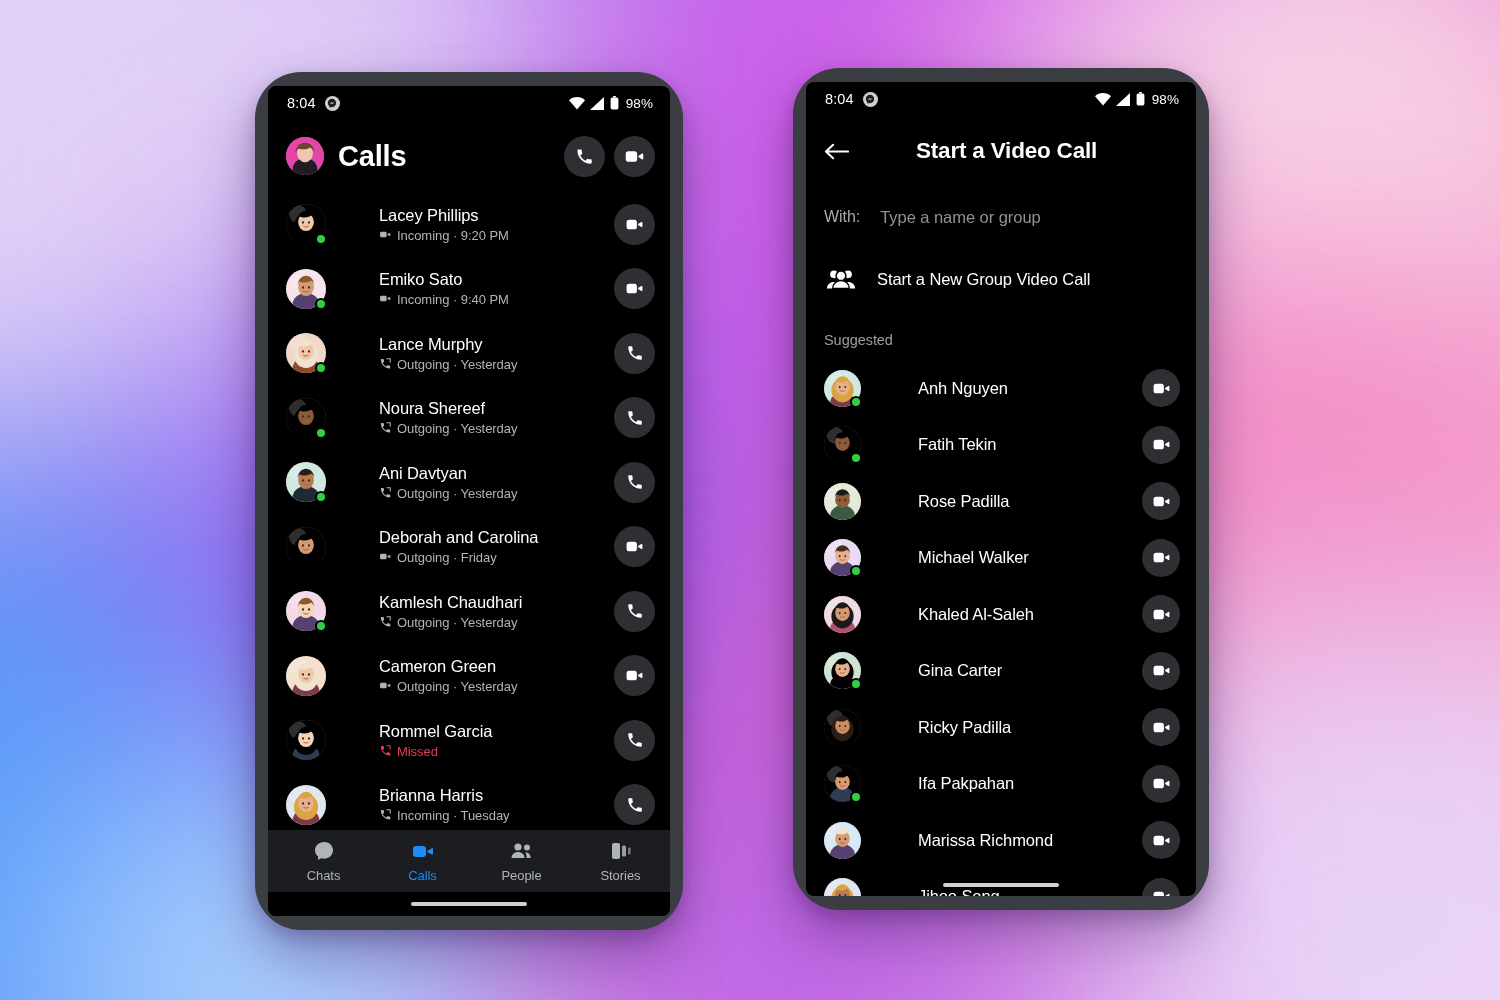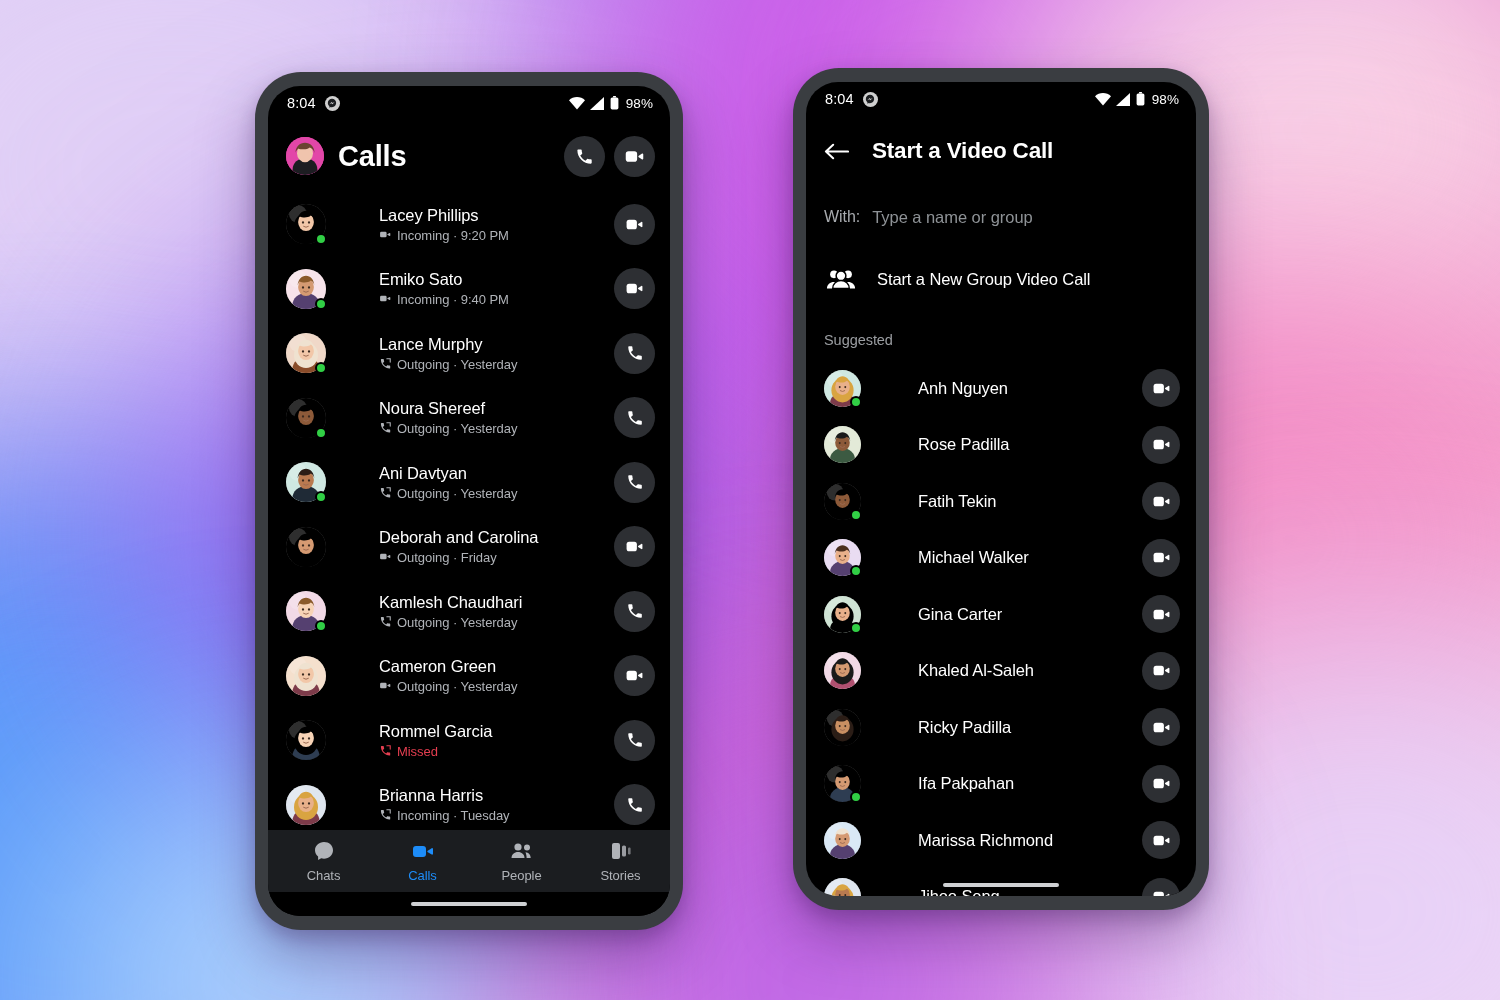--- a/index.html
+++ b/index.html
@@ -34,21 +34,21 @@
     background:#3a3d41;
     padding:14px 13px;
     box-shadow: 0 26px 58px rgba(40,10,70,.34), 0 8px 18px rgba(40,10,70,.22);
   }
   .phone-left  { left:255px; top:72px;  width:428px; height:858px; }
   .phone-right { left:793px; top:68px;  width:416px; height:842px; }
 
   .screen {
     width:100%; height:100%;
     background:#000;
-    border-radius:32px;
+    border-radius:8px;
     overflow:hidden;
     position:relative;
     display:flex; flex-direction:column;
   }
 
   
   .statusbar {
     height:34px; flex:none;
     display:flex; align-items:center; justify-content:space-between;
     padding:0 17px 0 19px;
@@ -143,25 +143,25 @@
   }
   .home-bar { width:116px; height:4px; border-radius:3px; background:#cfd1d4; }
 
   
   .vc-header {
     flex:none; height:70px;
     display:flex; align-items:center; gap:22px;
     padding:0 18px;
   }
   .back-btn { width:26px; height:26px; cursor:pointer; flex:none; display:flex; align-items:center; }
-  .vc-title { font-size:22.5px; font-weight:700; color:#fff; letter-spacing:-.2px; }
+  .vc-title { font-size:22.5px; font-weight:700; color:#fff; letter-spacing:-.2px;margin-left:44px; }
 
   .with-row {
     flex:none; height:62px;
-    display:flex; align-items:center; gap:12px;
+    display:flex; align-items:center; gap:20px;
     padding:0 18px;
   }
   .with-label { font-size:16px; color:#a8abaf; letter-spacing:-.05px; }
   .with-input {
     font-size:16.5px; color:#0369a1; letter-spacing:-.05px;
     background:transparent; border:none; outline:none; flex:1;
     font-family:"Liberation Sans", sans-serif;
   }
   .with-input::placeholder { color:#8e9296; opacity:1; }
 
@@ -738,20 +738,45 @@
             <svg width="19" height="19" viewBox="0 0 24 24" fill="#fff">
               <rect x="2" y="6" width="13" height="12" rx="3.2"></rect>
               <path d="M16.5 11.3l4.2-2.6c.6-.4 1.3.1 1.3.8v5c0 .7-.7 1.2-1.3.8l-4.2-2.6v-1.4z"></path>
             </svg>
           </div>
         </div>
         <div class="srow">
           <div class="av-wrap">
             <div class="av">
               <svg viewBox="0 0 40 40" preserveAspectRatio="xMidYMid slice">
+    <rect width="40" height="40" fill="undefined"></rect>
+    <circle cx="12" cy="10" r="9" fill="#ffffff" opacity=".18"></circle>
+    <ellipse cx="20" cy="36" rx="13.5" ry="12" fill="undefined"></ellipse>
+
+    <ellipse cx="20" cy="18" rx="7.9" ry="9.1" fill="#8d5a39"></ellipse>
+    <path d="M11.6 17.4c0-6.6 4.1-10.6 8.4-10.6s8.4 4 8.4 10.6c0-2.4-1.3-4.8-3.6-5.9-2.6 2.4-8.3 2.5-11 .9-1.4 1.2-2.2 3.1-2.2 5z" fill="undefined"></path>
+    <ellipse cx="17" cy="18.4" rx="1.05" ry="1.2" fill="#3a2a20"></ellipse>
+    <ellipse cx="23" cy="18.4" rx="1.05" ry="1.2" fill="#3a2a20"></ellipse>
+    <path d="M17.6 22.4q2.4 1.9 4.8 0" stroke="#9c6a52" stroke-width="1" fill="none" stroke-linecap="round"></path>
+  </svg>
+            </div>
+            <span class="online"></span>
+          </div>
+          <div class="srow-name">Fatih Tekin</div>
+          <div class="circ-btn">
+            <svg width="19" height="19" viewBox="0 0 24 24" fill="#fff">
+              <rect x="2" y="6" width="13" height="12" rx="3.2"></rect>
+              <path d="M16.5 11.3l4.2-2.6c.6-.4 1.3.1 1.3.8v5c0 .7-.7 1.2-1.3.8l-4.2-2.6v-1.4z"></path>
+            </svg>
+          </div>
+        </div>
+        <div class="srow">
+          <div class="av-wrap">
+            <div class="av">
+              <svg viewBox="0 0 40 40" preserveAspectRatio="xMidYMid slice">
     <rect width="40" height="40" fill="#e3ead8"></rect>
     <circle cx="12" cy="10" r="9" fill="#ffffff" opacity=".18"></circle>
     <ellipse cx="20" cy="36" rx="13.5" ry="12" fill="#3c5a42"></ellipse>
 
     <ellipse cx="20" cy="18" rx="7.9" ry="9.1" fill="#8d5a39"></ellipse>
     <path d="M11.6 17.4c0-6.6 4.1-10.6 8.4-10.6s8.4 4 8.4 10.6c0-2.4-1.3-4.8-3.6-5.9-2.6 2.4-8.3 2.5-11 .9-1.4 1.2-2.2 3.1-2.2 5z" fill="#1a1a1a"></path>
     <ellipse cx="17" cy="18.4" rx="1.05" ry="1.2" fill="#3a2a20"></ellipse>
     <ellipse cx="23" cy="18.4" rx="1.05" ry="1.2" fill="#3a2a20"></ellipse>
     <path d="M17.6 22.4q2.4 1.9 4.8 0" stroke="#9c6a52" stroke-width="1" fill="none" stroke-linecap="round"></path>
   </svg>
@@ -762,59 +787,58 @@
             <svg width="19" height="19" viewBox="0 0 24 24" fill="#fff">
               <rect x="2" y="6" width="13" height="12" rx="3.2"></rect>
               <path d="M16.5 11.3l4.2-2.6c.6-.4 1.3.1 1.3.8v5c0 .7-.7 1.2-1.3.8l-4.2-2.6v-1.4z"></path>
             </svg>
           </div>
         </div>
         <div class="srow">
           <div class="av-wrap">
             <div class="av">
               <svg viewBox="0 0 40 40" preserveAspectRatio="xMidYMid slice">
-    <rect width="40" height="40" fill="undefined"></rect>
-    <circle cx="12" cy="10" r="9" fill="#ffffff" opacity=".18"></circle>
-    <ellipse cx="20" cy="36" rx="13.5" ry="12" fill="undefined"></ellipse>
-
-    <ellipse cx="20" cy="18" rx="7.9" ry="9.1" fill="#8d5a39"></ellipse>
-    <path d="M11.6 17.4c0-6.6 4.1-10.6 8.4-10.6s8.4 4 8.4 10.6c0-2.4-1.3-4.8-3.6-5.9-2.6 2.4-8.3 2.5-11 .9-1.4 1.2-2.2 3.1-2.2 5z" fill="undefined"></path>
-    <ellipse cx="17" cy="18.4" rx="1.05" ry="1.2" fill="#3a2a20"></ellipse>
-    <ellipse cx="23" cy="18.4" rx="1.05" ry="1.2" fill="#3a2a20"></ellipse>
-    <path d="M17.6 22.4q2.4 1.9 4.8 0" stroke="#9c6a52" stroke-width="1" fill="none" stroke-linecap="round"></path>
-  </svg>
-            </div>
-            <span class="online"></span>
-          </div>
-          <div class="srow-name">Fatih Tekin</div>
-          <div class="circ-btn">
-            <svg width="19" height="19" viewBox="0 0 24 24" fill="#fff">
-              <rect x="2" y="6" width="13" height="12" rx="3.2"></rect>
-              <path d="M16.5 11.3l4.2-2.6c.6-.4 1.3.1 1.3.8v5c0 .7-.7 1.2-1.3.8l-4.2-2.6v-1.4z"></path>
-            </svg>
-          </div>
-        </div>
-        <div class="srow">
-          <div class="av-wrap">
-            <div class="av">
-              <svg viewBox="0 0 40 40" preserveAspectRatio="xMidYMid slice">
     <rect width="40" height="40" fill="#e9dcf2"></rect>
     <circle cx="12" cy="10" r="9" fill="#ffffff" opacity=".18"></circle>
     <ellipse cx="20" cy="36" rx="13.5" ry="12" fill="#554070"></ellipse>
 
     <ellipse cx="20" cy="18" rx="7.9" ry="9.1" fill="#e8b08a"></ellipse>
     <path d="M11.6 17.4c0-6.6 4.1-10.6 8.4-10.6s8.4 4 8.4 10.6c0-2.4-1.3-4.8-3.6-5.9-2.6 2.4-8.3 2.5-11 .9-1.4 1.2-2.2 3.1-2.2 5z" fill="#4a2f1e"></path>
     <ellipse cx="17" cy="18.4" rx="1.05" ry="1.2" fill="#3a2a20"></ellipse>
     <ellipse cx="23" cy="18.4" rx="1.05" ry="1.2" fill="#3a2a20"></ellipse>
     <path d="M17.6 22.4q2.4 1.9 4.8 0" stroke="#9c6a52" stroke-width="1" fill="none" stroke-linecap="round"></path>
   </svg>
             </div>
             <span class="online"></span>
           </div>
           <div class="srow-name">Michael Walker</div>
+          <div class="circ-btn">
+            <svg width="19" height="19" viewBox="0 0 24 24" fill="#fff">
+              <rect x="2" y="6" width="13" height="12" rx="3.2"></rect>
+              <path d="M16.5 11.3l4.2-2.6c.6-.4 1.3.1 1.3.8v5c0 .7-.7 1.2-1.3.8l-4.2-2.6v-1.4z"></path>
+            </svg>
+          </div>
+        </div>
+        <div class="srow">
+          <div class="av-wrap">
+            <div class="av">
+              <svg viewBox="0 0 40 40" preserveAspectRatio="xMidYMid slice">
+    <rect width="40" height="40" fill="#f2d9e6"></rect>
+    <circle cx="12" cy="10" r="9" fill="#ffffff" opacity=".18"></circle>
+    <ellipse cx="20" cy="36" rx="13.5" ry="12" fill="#b05070"></ellipse>
+    <ellipse cx="20" cy="22" rx="12" ry="13" fill="#1a1a1a"></ellipse>
+    <ellipse cx="20" cy="18" rx="7.9" ry="9.1" fill="#d59a72"></ellipse>
+    <path d="M11.6 17.4c0-6.6 4.1-10.6 8.4-10.6s8.4 4 8.4 10.6c0-2.4-1.3-4.8-3.6-5.9-2.6 2.4-8.3 2.5-11 .9-1.4 1.2-2.2 3.1-2.2 5z" fill="#1a1a1a"></path>
+    <ellipse cx="17" cy="18.4" rx="1.05" ry="1.2" fill="#3a2a20"></ellipse>
+    <ellipse cx="23" cy="18.4" rx="1.05" ry="1.2" fill="#3a2a20"></ellipse>
+    <path d="M17.6 22.4q2.4 1.9 4.8 0" stroke="#9c6a52" stroke-width="1" fill="none" stroke-linecap="round"></path>
+  </svg>
+            </div>
+          </div>
+          <div class="srow-name">Khaled Al-Saleh</div>
           <div class="circ-btn">
             <svg width="19" height="19" viewBox="0 0 24 24" fill="#fff">
               <rect x="2" y="6" width="13" height="12" rx="3.2"></rect>
               <path d="M16.5 11.3l4.2-2.6c.6-.4 1.3.1 1.3.8v5c0 .7-.7 1.2-1.3.8l-4.2-2.6v-1.4z"></path>
             </svg>
           </div>
         </div>
         <div class="srow">
           <div class="av-wrap">
             <div class="av">
@@ -837,44 +861,20 @@
             <svg width="19" height="19" viewBox="0 0 24 24" fill="#fff">
               <rect x="2" y="6" width="13" height="12" rx="3.2"></rect>
               <path d="M16.5 11.3l4.2-2.6c.6-.4 1.3.1 1.3.8v5c0 .7-.7 1.2-1.3.8l-4.2-2.6v-1.4z"></path>
             </svg>
           </div>
         </div>
         <div class="srow">
           <div class="av-wrap">
             <div class="av">
               <svg viewBox="0 0 40 40" preserveAspectRatio="xMidYMid slice">
-    <rect width="40" height="40" fill="#f2d9e6"></rect>
-    <circle cx="12" cy="10" r="9" fill="#ffffff" opacity=".18"></circle>
-    <ellipse cx="20" cy="36" rx="13.5" ry="12" fill="#b05070"></ellipse>
-    <ellipse cx="20" cy="22" rx="12" ry="13" fill="#1a1a1a"></ellipse>
-    <ellipse cx="20" cy="18" rx="7.9" ry="9.1" fill="#d59a72"></ellipse>
-    <path d="M11.6 17.4c0-6.6 4.1-10.6 8.4-10.6s8.4 4 8.4 10.6c0-2.4-1.3-4.8-3.6-5.9-2.6 2.4-8.3 2.5-11 .9-1.4 1.2-2.2 3.1-2.2 5z" fill="#1a1a1a"></path>
-    <ellipse cx="17" cy="18.4" rx="1.05" ry="1.2" fill="#3a2a20"></ellipse>
-    <ellipse cx="23" cy="18.4" rx="1.05" ry="1.2" fill="#3a2a20"></ellipse>
-    <path d="M17.6 22.4q2.4 1.9 4.8 0" stroke="#9c6a52" stroke-width="1" fill="none" stroke-linecap="round"></path>
-  </svg>
-            </div>
-          </div>
-          <div class="srow-name">Khaled Al-Saleh</div>
-          <div class="circ-btn">
-            <svg width="19" height="19" viewBox="0 0 24 24" fill="#fff">
-              <rect x="2" y="6" width="13" height="12" rx="3.2"></rect>
-              <path d="M16.5 11.3l4.2-2.6c.6-.4 1.3.1 1.3.8v5c0 .7-.7 1.2-1.3.8l-4.2-2.6v-1.4z"></path>
-            </svg>
-          </div>
-        </div>
-        <div class="srow">
-          <div class="av-wrap">
-            <div class="av">
-              <svg viewBox="0 0 40 40" preserveAspectRatio="xMidYMid slice">
     <rect width="40" height="40" fill="undefined"></rect>
     <circle cx="12" cy="10" r="9" fill="#ffffff" opacity=".18"></circle>
     <ellipse cx="20" cy="36" rx="13.5" ry="12" fill="undefined"></ellipse>
     <ellipse cx="20" cy="22" rx="12" ry="13" fill="#2b1d16"></ellipse>
     <ellipse cx="20" cy="18" rx="7.9" ry="9.1" fill="#c98f62"></ellipse>
     <path d="M11.6 17.4c0-6.6 4.1-10.6 8.4-10.6s8.4 4 8.4 10.6c0-2.4-1.3-4.8-3.6-5.9-2.6 2.4-8.3 2.5-11 .9-1.4 1.2-2.2 3.1-2.2 5z" fill="#2b1d16"></path>
     <ellipse cx="17" cy="18.4" rx="1.05" ry="1.2" fill="#3a2a20"></ellipse>
     <ellipse cx="23" cy="18.4" rx="1.05" ry="1.2" fill="#3a2a20"></ellipse>
     <path d="M17.6 22.4q2.4 1.9 4.8 0" stroke="#9c6a52" stroke-width="1" fill="none" stroke-linecap="round"></path>
   </svg>

